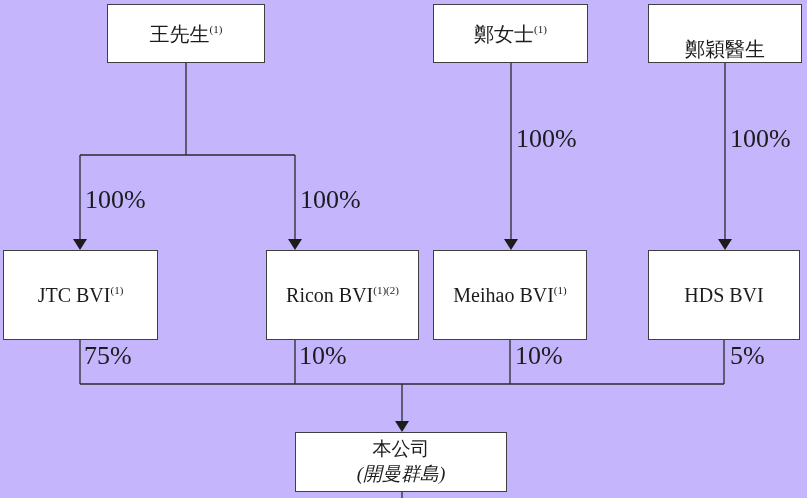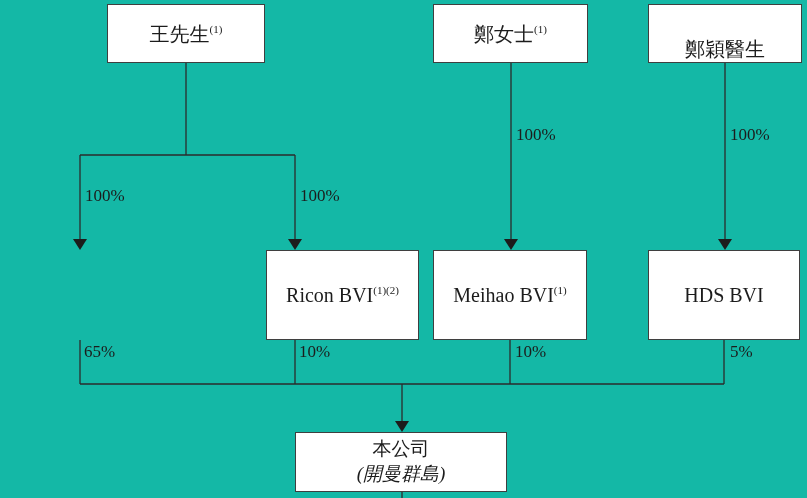--- a/index.html
+++ b/index.html
@@ -4,21 +4,21 @@
 <style>
   html, body {
     margin: 0;
     padding: 0;
     background: #ffffff;
   }
   .stage {
     position: relative;
     width: 807px;
     height: 498px;
-    background: #14b8a6;
+    background: #c4b5fd;
     font-family: "Liberation Serif", "DejaVu Serif", serif;
     color: #1c1c1c;
     overflow: hidden;
   }
   .connectors {
     position: absolute;
     left: 0;
     top: 0;
     width: 807px;
     height: 498px;
@@ -39,21 +39,21 @@
   .node sup {
     font-size: 11px;
     line-height: 0;
     vertical-align: 8px;
   }
   .node .subname {
     font-style: italic;
   }
   .pct {
     position: absolute;
-    font-size: 17px;
+    font-size: 26px;
     line-height: 1;
     white-space: nowrap;
   }
 </style>
 </head>
 <body>
 
 <div class="stage">
 
   <svg class="connectors" viewBox="0 0 807 498">
@@ -91,20 +91,23 @@
   </div>
 
   <div class="node" style="left:433px; top:4px; width:155px; height:59px;text-align:right;">
     <span><span>鄭女士</span><sup>(1)</sup></span>
   </div>
 
   <div class="node" style="left:648px; top:4px; width:154px; height:59px;justify-content:flex-end;">
     <span><span>鄭穎醫生</span><sup></sup></span>
   </div>
 
+  <div class="node" style="left:3px; top:250px; width:155px; height:90px;">
+    <span><span>JTC BVI</span><sup>(1)</sup></span>
+  </div>
 
   <div class="node" style="left:218px; top:250px; width:153px; height:90px;margin-left:48px;">
     <span><span>Ricon BVI</span><sup>(1)(2)</sup></span>
   </div>
 
   <div class="node" style="left:433px; top:250px; width:154px; height:90px;text-align:center;">
     <span><span>Meihao BVI</span><sup>(1)</sup></span>
   </div>
 
   <div class="node" style="left:648px; top:250px; width:152px; height:90px;">
@@ -113,18 +116,18 @@
 
   <div class="node" style="left:295px; top:432px; width:212px; height:60px; font-size:19px;">
     <span>本公司</span>
     <span class="subname">(開曼群島)</span>
   </div>
 
   <span class="pct" style="left:85px;  top:187px;">100%</span>
   <span class="pct" style="left:300px; top:187px;">100%</span>
   <span class="pct" style="left:516px; top:126px;">100%</span>
   <span class="pct" style="left:730px; top:126px;">100%</span>
-  <span class="pct" style="left:84px;  top:343px;">65%</span>
+  <span class="pct" style="left:84px;  top:343px;">75%</span>
   <span class="pct" style="left:299px; top:343px;">10%</span>
   <span class="pct" style="left:515px; top:343px;">10%</span>
   <span class="pct" style="left:730px; top:343px;">5%</span>
 
 </div>
 
 </body></html>

